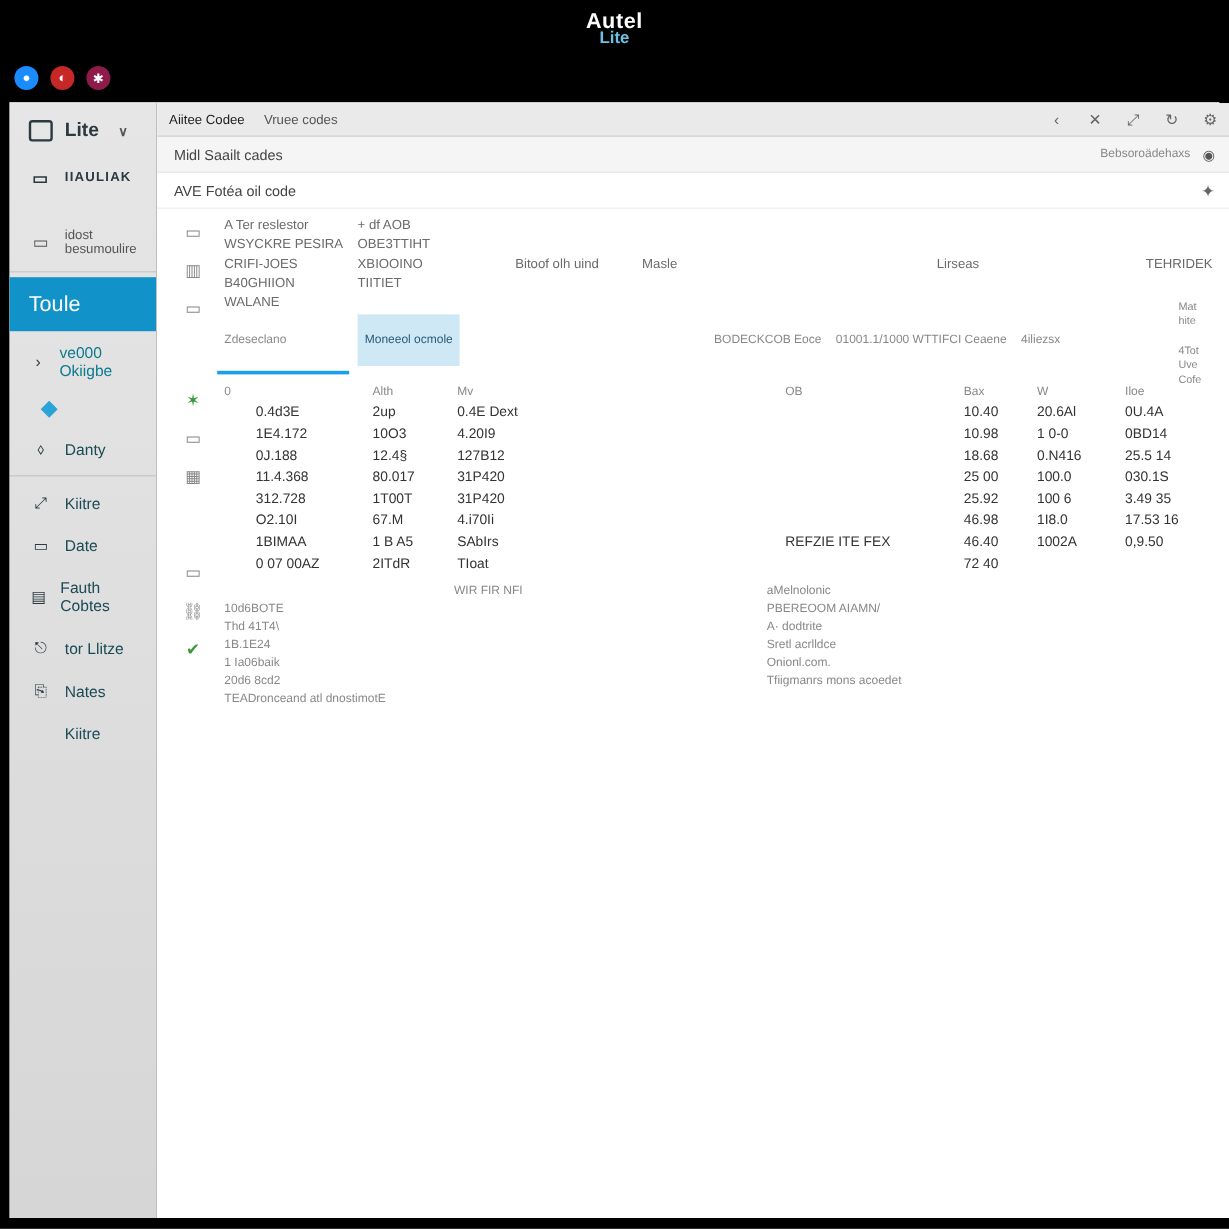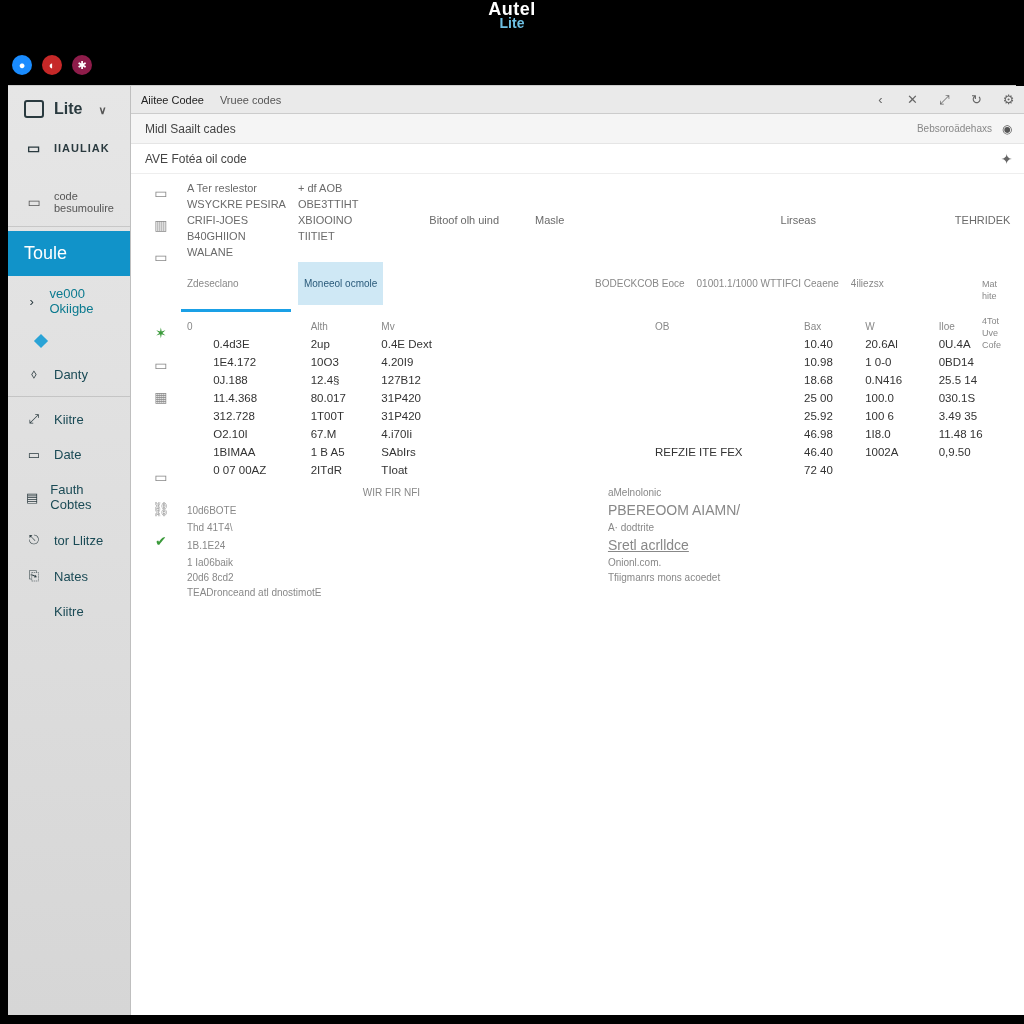--- a/index.html
+++ b/index.html
@@ -7,21 +7,21 @@
   width: 1024px; height: 1024px;
   background: #000;
   font-family: "Segoe UI", Arial, sans-serif;
   font-size: 12px;
   color: #333;
   overflow: hidden;
 }
 .topbar {
   height: 45px; width: 100%;
   background: #000;
-  display: flex; justify-content: center;
+  display: flex; align-items: center; justify-content: center;
   color: #fff;
 }
 .brand { text-align: center; line-height: 1; }
 .brand .b1 { font-weight: 700; font-size: 18px; letter-spacing: 0.5px; }
 .brand .b2 { font-weight: 600; font-size: 14px; color: #6ec1e4; margin-top: -2px; }
 .taskbar {
   height: 40px; background: #000;
   display: flex; align-items: center; padding: 0 12px; gap: 10px;
 }
 .tb-icon {
@@ -139,21 +139,21 @@
 }
 .hdr-row td { color: #6a6a6a; font-size: 11px; padding: 2px 6px; }
 table { border-collapse: collapse; width: 100%; }
 td { padding: 2px 6px; white-space: nowrap; }
 .section-label {
   background: #cfe8f5; color: #2a5a7a;
   padding: 16px 6px; font-size: 10px; display: inline-block;
 }
 .underline-blue { border-bottom: 3px solid #1aa0e6; width: 110px; height: 0; margin-top: 2px; }
 .right-chip {
-  position: absolute; right: 4px; top: 193px;
+  position: absolute; right: 4px; top: 164px;
   width: 30px; font-size: 9px; color: #888; line-height: 1.3;
   text-align: left;
 }
 .numtable td { font-size: 11.5px; color: #333; padding: 3px 6px; }
 .numtable .hdr td { color: #888; font-size: 10px; }
 .chev::after { content: "∨"; font-size: 11px; margin-left: 6px; color: #555; }
 </style>
 </head>
 <body>
 
@@ -178,21 +178,21 @@
       <span>Lite</span>
       <span class="chev"></span>
     </div>
     <div class="sb-item top2">
       <span class="ic">▭</span>
       <span>IIAULIAK</span>
     </div>
     <div style="height:18px"></div>
     <div class="sb-item small">
       <span class="ic">▭</span>
-      <span>code besumoulire</span>
+      <span>idost besumoulire</span>
     </div>
     <div class="sb-sep"></div>
     <div class="sb-active">
       <span>Toule</span>
     </div>
     <div class="sb-line teal">
       <span class="ic">›</span>
       <span>ve000 Okiigbe</span>
     </div>
     <div class="sb-line indent">
@@ -394,21 +394,21 @@
               </tr>
               <tr>
                 <td></td>
                 <td>O2.10I</td>
                 <td>67.M</td>
                 <td>4.i70Ii</td>
                 <td style="width: 180px;"></td>
                 <td></td>
                 <td>46.98</td>
                 <td>1I8.0</td>
-                <td>11.48 16</td>
+                <td>17.53 16</td>
               </tr>
               <tr>
                 <td></td>
                 <td>1BIMAA</td>
                 <td>1 B A5</td>
                 <td>SAbIrs</td>
                 <td style="width: 180px;"></td>
                 <td>REFZIE ITE FEX</td>
                 <td>46.40</td>
                 <td>1002A</td>
@@ -429,29 +429,29 @@
         </table>
 
         <table style="margin-top:6px">
           <tbody id="bottomrows">
               <tr class="hdr-row">
                 <td style="font-size: 10px; color: rgb(136, 136, 136); text-align: center;">WIR FIR NFI</td>
                 <td style="font-size: 10px; color: rgb(136, 136, 136);">aMelnolonic</td>
               </tr>
               <tr class="hdr-row">
                 <td style="font-size: 10px; color: rgb(136, 136, 136);">10d6BOTE</td>
-                <td style="font-size: 14px; color: rgb(136, 136, 136);">PBEREOOM AIAMN/</td>
+                <td style="font-size: 10px; color: rgb(136, 136, 136);">PBEREOOM AIAMN/</td>
               </tr>
               <tr class="hdr-row">
                 <td style="font-size: 10px; color: rgb(136, 136, 136);">Thd 41T4\</td>
                 <td style="font-size: 10px; color: rgb(136, 136, 136);">A· dodtrite</td>
               </tr>
               <tr class="hdr-row">
                 <td style="font-size: 10px; color: rgb(136, 136, 136);">1B.1E24</td>
-                <td style="font-size: 14px; color: rgb(136, 136, 136); text-decoration: underline;">Sretl acrlldce</td>
+                <td style="font-size: 10px; color: rgb(136, 136, 136);">Sretl acrlldce</td>
               </tr>
               <tr class="hdr-row">
                 <td style="font-size: 10px; color: rgb(136, 136, 136);">1 Ia06baik</td>
                 <td style="font-size: 10px; color: rgb(136, 136, 136);">Onionl.com.</td>
               </tr>
               <tr class="hdr-row">
                 <td style="font-size: 10px; color: rgb(136, 136, 136);">20d6 8cd2</td>
                 <td style="font-size: 10px; color: rgb(136, 136, 136);">Tfiigmanrs mons acoedet</td>
               </tr>
               <tr class="hdr-row">

